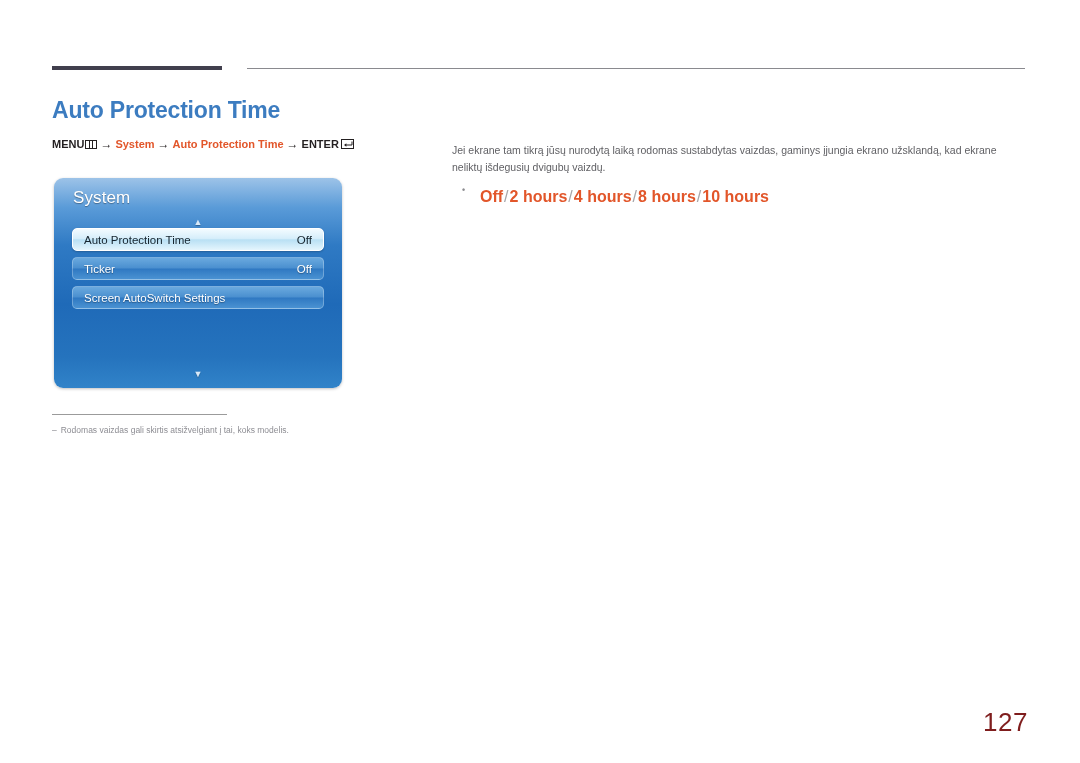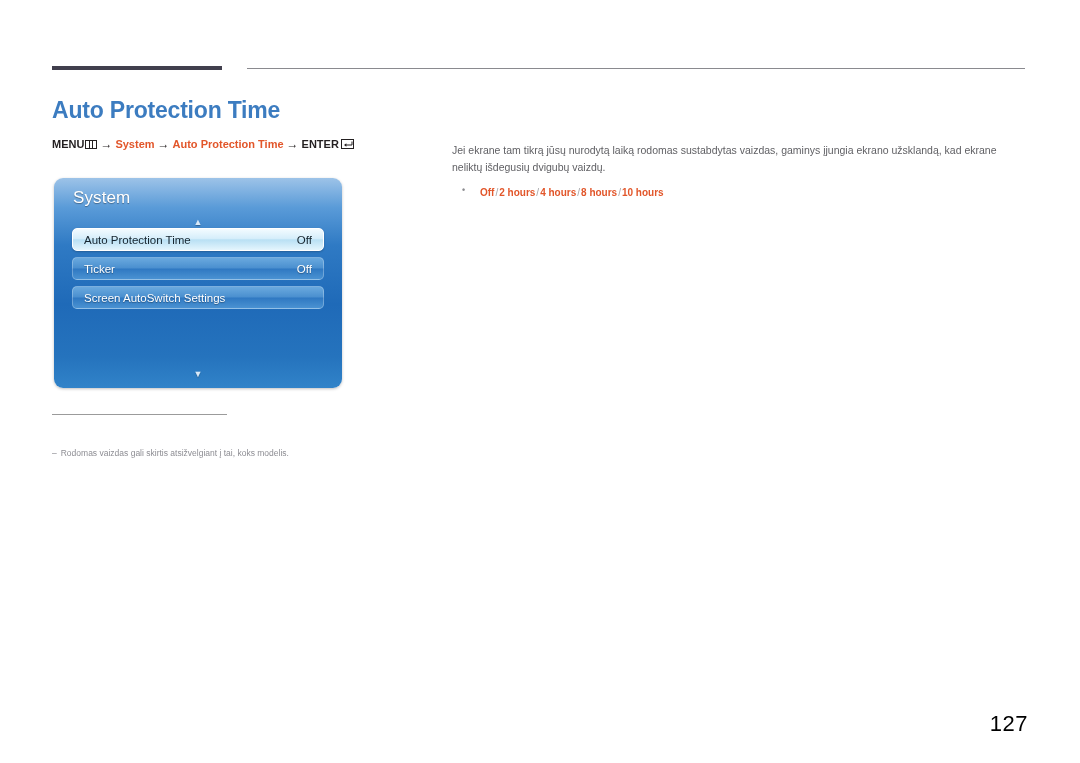--- a/index.html
+++ b/index.html
@@ -152,21 +152,20 @@
     background: #9b9b9b;
   }
   .footnote {
     position: absolute;
     left: 52px; top: 424px;
     width: 420px;
     font-size: 8.5px;
     color: #8d8d93;
     line-height: 1.5;
     white-space: nowrap;
-    margin-top: 23px;
   }
   .footnote .dash { margin-right: 4px; }
 
   
   .right-col {
     position: absolute;
     left: 452px; top: 100px;
     width: 562px;
     margin-top: 42px;
   }
@@ -177,41 +176,41 @@
     margin: 0;
   }
   .bullet-list {
     margin: 9px 0 0 0;
     padding: 0;
     list-style: none;
   }
   .bullet-list li {
     position: relative;
     padding-left: 28px;
-    font-size: 10px;
+    font-size: 16px;
     line-height: 1.5;
     color: #9a9a9e;
     font-weight: bold;
   }
   .bullet-list li::before {
     content: "\2022";
     position: absolute;
     left: 10px; top: -1px;
     color: #8c8c90;
     font-size: 9px;
   }
   .opt { color: #e2562a; font-weight: bold; }
   .sep { color: #a6a6aa; font-weight: normal; padding: 0 1px; }
 
   
   .page-number {
     position: absolute;
     right: 52px; bottom: 28px;
-    font-size: 22px;
-    color: #000000;
+    font-size: 26px;
+    color: #7f1d1d;
     letter-spacing: 0.5px;
     line-height: 1;
     text-align: right;
   }
 </style>
 </head>
 <body>
 
 <div class="rule-dark"></div>
 <div class="rule-thin"></div>

